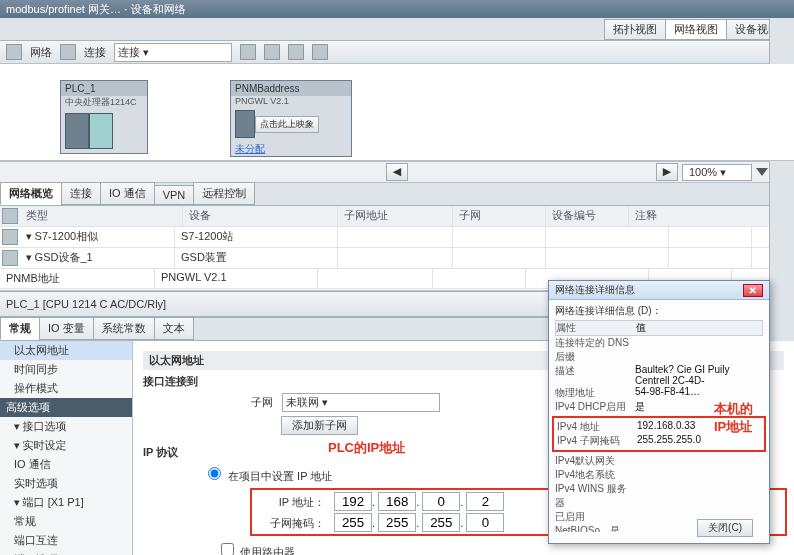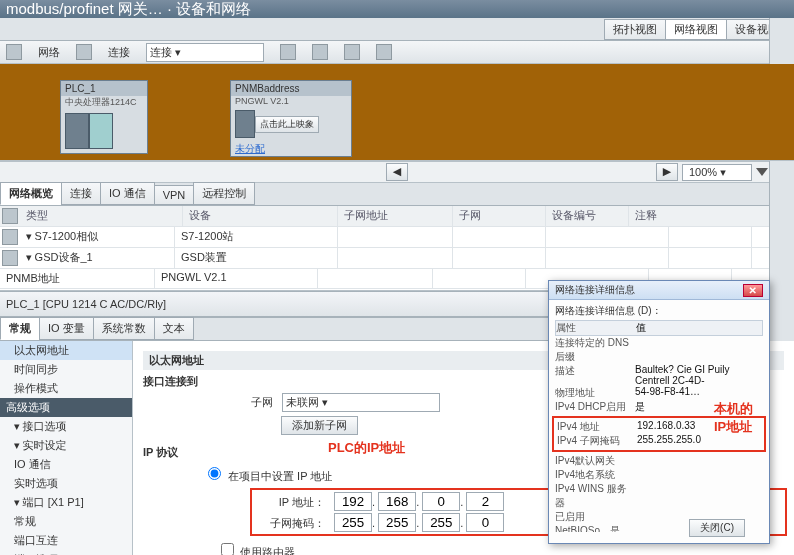--- a/index.html
+++ b/index.html
@@ -1,22 +1,22 @@
 <!DOCTYPE html>
 <html><head>
 <meta charset="utf-8">
 <style>
 html,body{margin:0;padding:0;font-family:"Segoe UI",Arial,sans-serif;font-size:11px;background:#e5e8ea;color:#333;overflow:hidden;width:794px;height:555px}
-.titlebar{background:linear-gradient(#7a8da0,#5a7388);color:#fff;height:18px;display:flex;align-items:center;padding:0 6px;font-size:15px}
+.titlebar{background:linear-gradient(#7a8da0,#5a7388);color:#fff;height:18px;display:flex;align-items:center;padding:0 6px;font-size:11px}
 .toptabs{background:#dfe4e8;border-bottom:1px solid #a7b2ba;height:22px;display:flex;justify-content:flex-end;align-items:center;padding-right:6px}
 .toptab{background:linear-gradient(#f5f7f9,#e5e9ec);border:1px solid #9faab3;padding:2px 8px;margin-left:-1px;cursor:pointer}
-.tbrow{background:linear-gradient(#f4f6f8,#dfe4e8);border-bottom:1px solid #b7c1c8;height:22px;display:flex;align-items:center;padding:0 6px;gap:16px}
+.tbrow{background:linear-gradient(#f4f6f8,#dfe4e8);border-bottom:1px solid #b7c1c8;height:22px;display:flex;align-items:center;padding:0 6px;gap:8px}
 .tbrow span{cursor:pointer}
 .ico{display:inline-block;width:14px;height:14px;background:#bcc6cd;border:1px solid #8e99a0;vertical-align:middle}
-.canvas{background:#a16207;height:96px;border-bottom:1px solid #b7c1c8;position:relative}
+.canvas{background:#ffffff;height:96px;border-bottom:1px solid #b7c1c8;position:relative}
 .dev{position:absolute;border:1px solid #6b7f91;background:#d7dde2;font-size:10px}
 .devhdr{background:#b6c2cc;padding:2px 4px}
 .devbody{padding:4px;display:flex;gap:0}
 .devslot{width:22px;height:34px;background:#6f808e;border:1px solid #4a5b69}
 .devslot.lt{background:#a0cfcf}
 .link{color:#2d6bd0;text-decoration:underline}
 .scrollrow{background:#eef1f3;border-top:1px solid #b7c1c8;border-bottom:1px solid #b7c1c8;height:20px;display:flex;align-items:center;justify-content:flex-end;padding-right:6px;gap:4px}
 .navbtn{width:20px;height:16px;background:linear-gradient(#fbfcfd,#dfe4e8);border:1px solid #9faab3;text-align:center;line-height:14px}
 .zoom{background:#fff;border:1px solid #9faab3;padding:1px 6px;width:56px}
 .smalltri{width:0;height:0;border-left:6px solid transparent;border-right:6px solid transparent;border-top:8px solid #555;display:inline-block;vertical-align:middle}
@@ -42,21 +42,21 @@
 .btn{border:1px solid #9faab3;background:linear-gradient(#fbfcfd,#dfe4e8);padding:1px 10px;cursor:pointer;display:inline-block}
 .radio{margin-right:4px}
 .redtxt{position:absolute;color:#e4321e;font-size:13px;font-weight:bold;pointer-events:none}
 .popup{position:absolute;left:548px;top:280px;width:220px;height:262px;background:#fdfdfd;border:1px solid #6a88b5;box-shadow:2px 2px 8px rgba(0,0,0,.35);font-size:10px}
 .pophdr{background:linear-gradient(#e7effa,#cddff3);border-bottom:1px solid #9fb8d8;padding:2px 6px;display:flex;align-items:center;justify-content:space-between}
 .popx{background:linear-gradient(#f99,#d54a4a);border:1px solid #b03;padding:0 5px;color:#fff;font-weight:bold;cursor:pointer}
 .popbody{padding:4px 6px}
 .kv{display:flex}
 .kv .k{width:80px;color:#555}
 .kv .v{flex:1;color:#111}
-.popfoot{position:absolute;bottom:6px;right:24px}
+.popfoot{position:absolute;bottom:6px;right:16px}
 .rightstub{position:absolute;top:18px;right:0;width:24px;bottom:0;background:#dfe4e8;border-left:1px solid #a7b2ba}
 .redbox1{border:2px solid #e4321e;padding:2px 3px;margin:2px -3px}
 </style>
 </head>
 <body>
 
 <div class="titlebar">
   <span>modbus/profinet 网关… · 设备和网络</span>
 </div>
 

